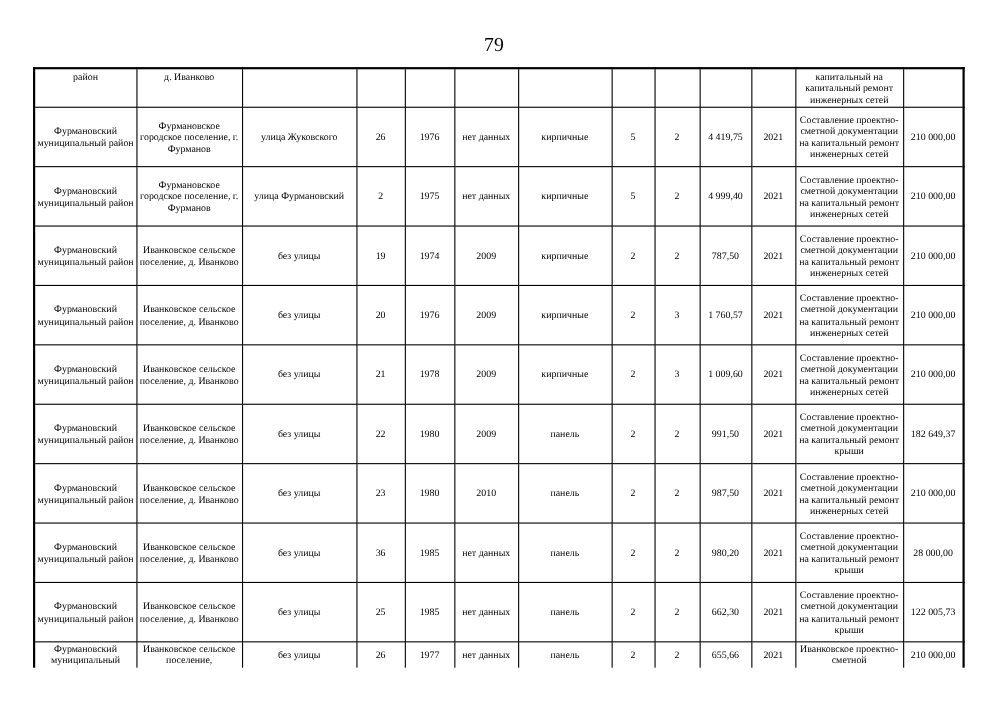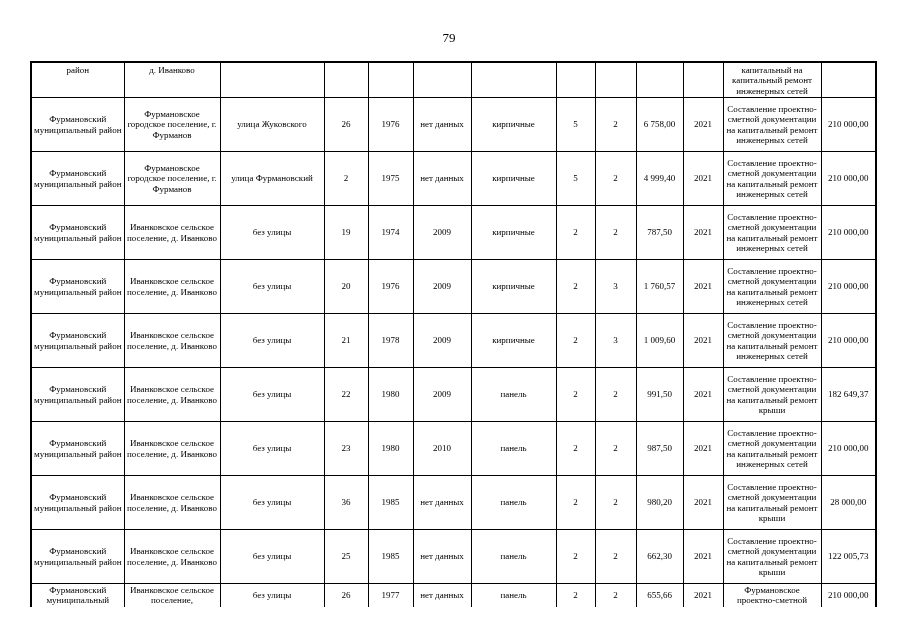--- a/index.html
+++ b/index.html
@@ -15,21 +15,21 @@
     overflow: hidden;
     font-family: "Liberation Serif", "DejaVu Serif", serif;
     color: #000000;
   }
   .page-number {
     position: absolute;
     top: 30px;
     left: 0;
     width: 898px;
     text-align: center;
-    font-size: 13px;
+    font-size: 18px;
     color: #000;
   }
   table.main {
     position: absolute;
     left: 30px;
     top: 61px;
     width: 845px;
     border-collapse: collapse;
     table-layout: fixed;
     border: 2px solid #000;
@@ -147,21 +147,21 @@
           <td>
             <div class="cw">кирпичные</div>
           </td>
           <td>
             <div class="cw">5</div>
           </td>
           <td>
             <div class="cw">2</div>
           </td>
           <td>
-            <div class="cw">6 758,00</div>
+            <div class="cw">4 419,75</div>
           </td>
           <td>
             <div class="cw">2021</div>
           </td>
           <td>
             <div class="cw">Составление проектно-сметной документации на капитальный ремонт инженерных сетей</div>
           </td>
           <td>
             <div class="cw">210 000,00</div>
           </td>
@@ -522,21 +522,21 @@
           <td>
             <div class="cw">2</div>
           </td>
           <td>
             <div class="cw">655,66</div>
           </td>
           <td>
             <div class="cw">2021</div>
           </td>
           <td>
-            <div class="cw">Фурмановское проектно-сметной</div>
+            <div class="cw">Иванковское проектно-сметной</div>
           </td>
           <td>
             <div class="cw">210 000,00</div>
           </td>
         </tr>
       </tbody>
   </table>
 </div>
 
 </body></html>

